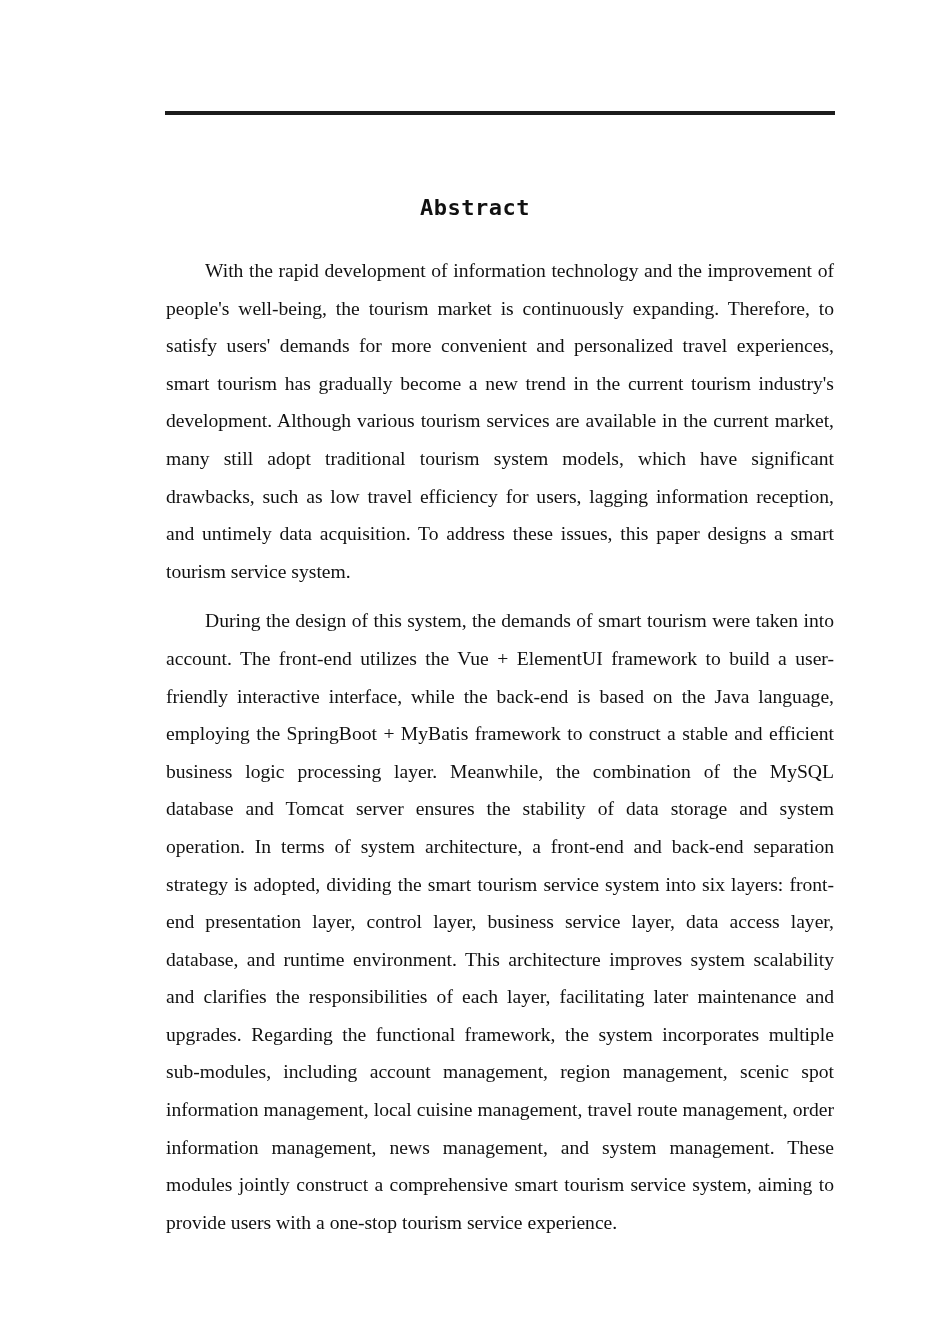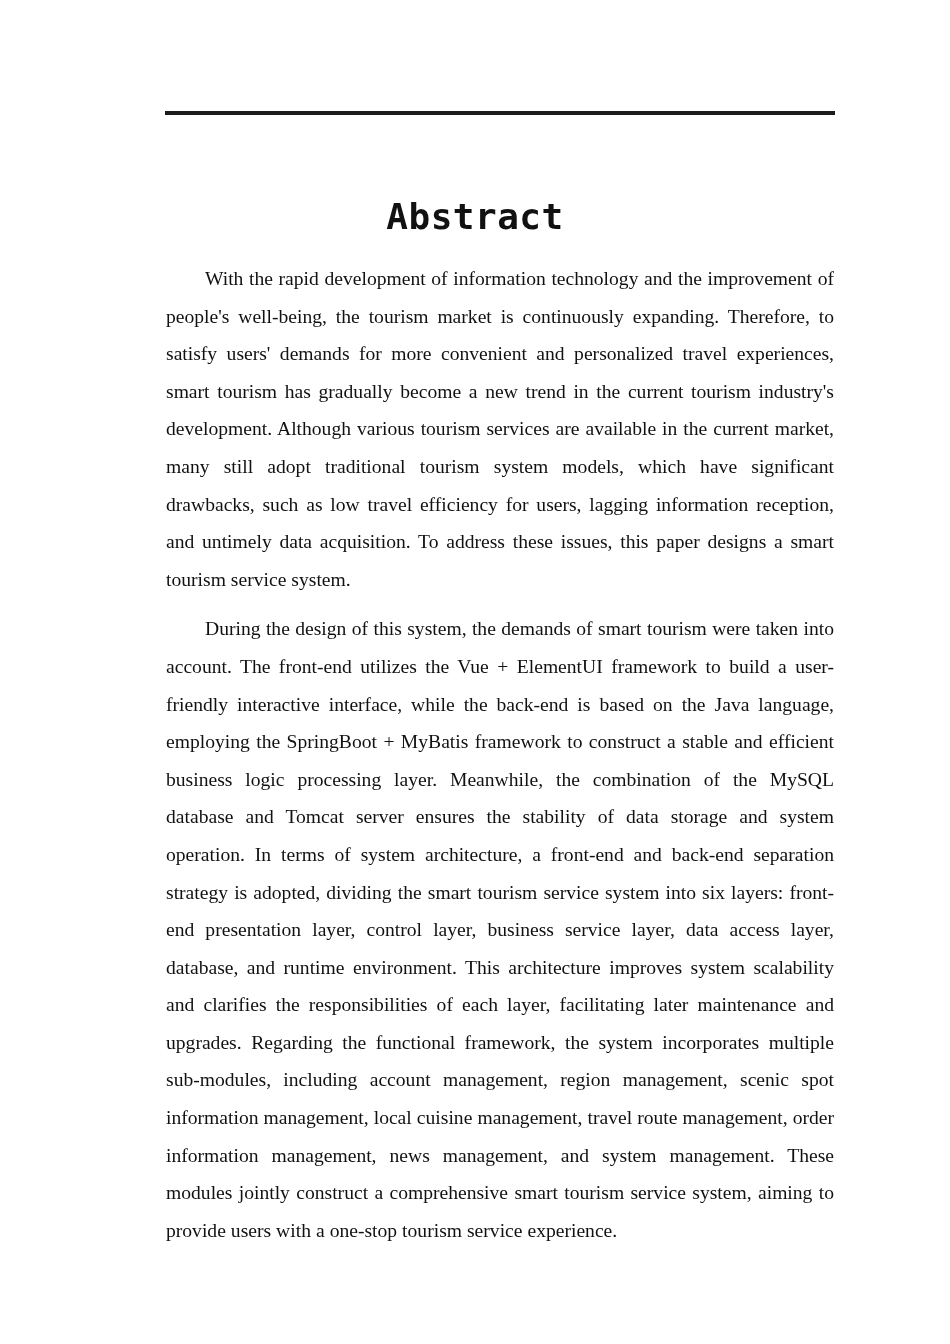--- a/index.html
+++ b/index.html
@@ -44,31 +44,31 @@
 
   
   .doc-title {
     position: absolute;
     left: 0;
     top: 176px;
     width: 950px;
     text-align: center;
     font-family: "DejaVu Sans Mono", "Liberation Mono", monospace;
     font-weight: bold;
-    font-size: 36px;
+    font-size: 22px;
     letter-spacing: 0.5px;
     color: #111111;
     line-height: 34px;
   }
 
   
   .body-area {
     position: absolute;
     left: 166px;
-    top: 260px;
+    top: 252px;
     width: 668px;
   }
   .para {
     margin: 0;
     text-align: justify;
     text-justify: inter-word;
     text-align-last: left;
     font-size: 19.6px;
     line-height: 37.6px;
     text-indent: 39px;

